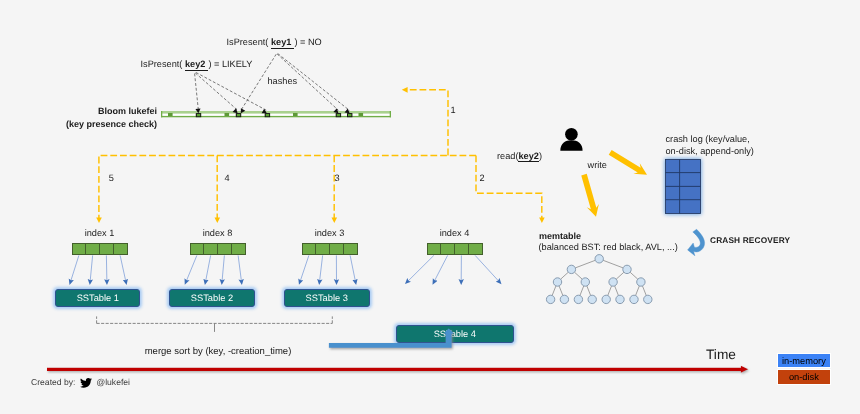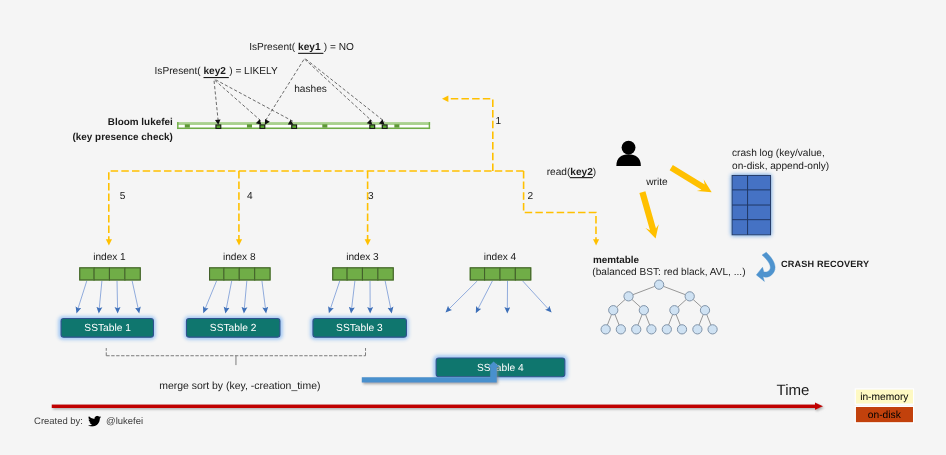--- a/index.html
+++ b/index.html
@@ -317,21 +317,21 @@
       </filter>
     </defs>
     <g filter="url(#dropsh2)">
       <line x1="47" y1="369.3" x2="742" y2="369.3" stroke="#c00000" stroke-width="3.3"></line>
       <path d="M748.3,369.3 L740.9,365.8 L740.9,372.8 Z" fill="#c00000"></path>
     </g>
   </svg>
 
   <div class="abs" style="left:706px;top:347px;font-size:13.7px;line-height:16px;color:#1a1a1a;">Time</div>
 
-  <div class="lg" style="left:777.8px;top:354.1px;width:52.2px;height:13.1px;background:#fef9c3;outline:1px solid #ffffff;">
+  <div class="lg" style="left:777.8px;top:354.1px;width:52.2px;height:13.1px;background:#3b82f6;outline:1px solid #ffffff;">
     <span>in-memory</span>
   </div>
   <div class="lg" style="left:777.8px;top:370px;width:52.2px;height:13.6px;background:#c2410c;outline:1px solid #ffffff;">
     <span>on-disk</span>
   </div>
 
   <div class="abs" style="left:31px;top:377px;font-size:8.6px;color:#3b3b3b;display:flex;align-items:center;gap:4.5px;">
     <span>Created by:</span>
     <svg width="12" height="10" viewBox="0 0 24 20" style="margin-top:0.5px;">
       <path fill="#000" d="M24 2.4a9.8 9.8 0 0 1-2.8.8A4.9 4.9 0 0 0 23.3.5a9.8 9.8 0 0 1-3.1 1.2A4.9 4.9 0 0 0 11.8 6a13.9 13.9 0 0 1-10.1-5.1 4.9 4.9 0 0 0 1.5 6.5A4.9 4.9 0 0 1 1 6.8v.1a4.9 4.9 0 0 0 3.9 4.8 4.9 4.9 0 0 1-2.2.1 4.9 4.9 0 0 0 4.6 3.4A9.8 9.8 0 0 1 0 17.3a13.9 13.9 0 0 0 7.5 2.2c9.1 0 14-7.5 14-14v-.7A10 10 0 0 0 24 2.4z"></path>

